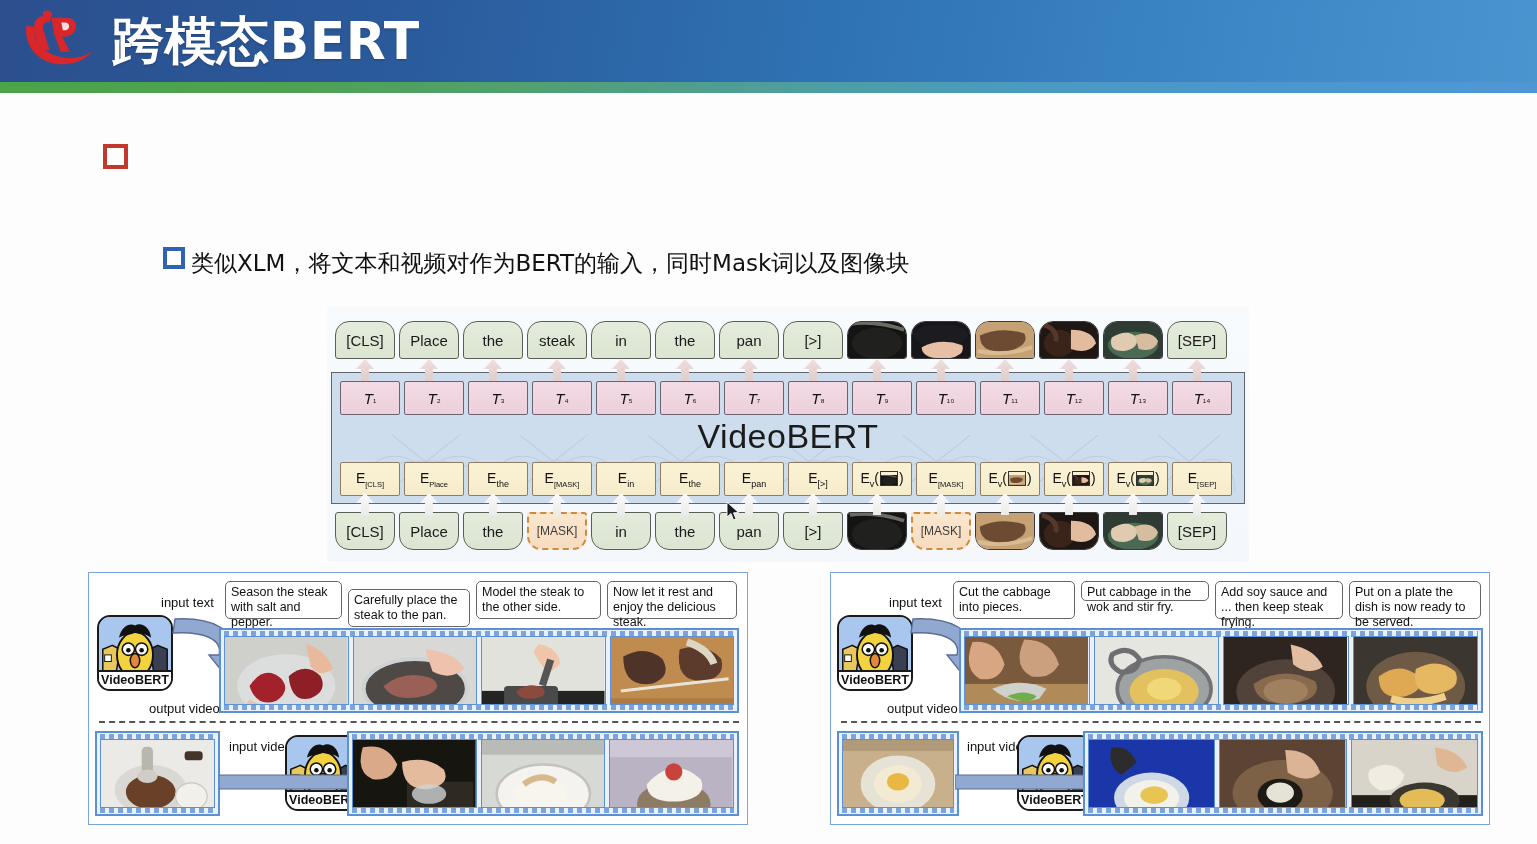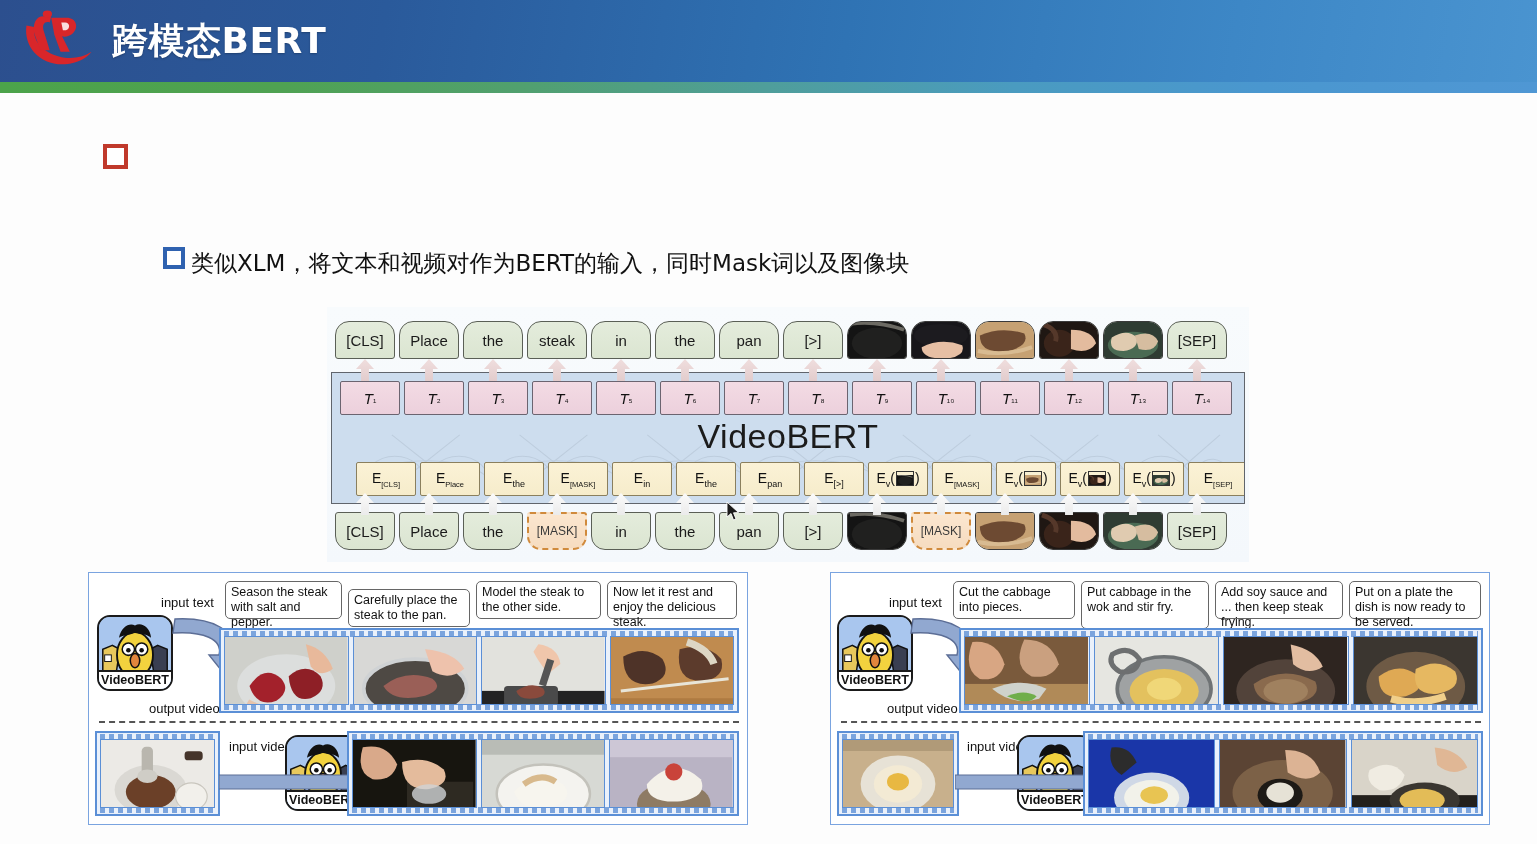--- a/index.html
+++ b/index.html
@@ -17,21 +17,21 @@
   }
   .header-accent{
     position:absolute;left:0;top:82px;width:1537px;height:11px;
     background:linear-gradient(90deg,#4ca34a 0%,#4fa252 18%,#51a06f 34%,#4f9e9b 50%,#4a9bc0 66%,#4a97cf 82%,#4f97d4 100%);
   }
   .logo{
     position:absolute;left:20px;top:10px;width:78px;height:62px;
   }
   .header-title{
     position:absolute;left:112px;top:10px;height:62px;line-height:62px;
-    color:#ffffff;font-size:36px;font-weight:bold;letter-spacing:0.5px;
+    color:#ffffff;font-size:52px;font-weight:bold;letter-spacing:0.5px;
     text-shadow:0 1px 2px rgba(0,0,0,.25);
     font-family:"DejaVu Sans","Liberation Sans",sans-serif;
   }
 
   
   .bullet-l1{
     position:absolute;left:103px;top:136px;width:1330px;
     font-size:35px;color:#111;line-height:47px;
     font-family:"DejaVu Sans","Liberation Sans",sans-serif;
   }
@@ -81,21 +81,21 @@
   }
   .t-row{position:absolute;left:8px;top:8px;display:flex;gap:4px;}
   .tbox{
     width:60px;height:34px;box-sizing:border-box;
     border:1.4px solid #6b6470;border-radius:2px;
     background:linear-gradient(180deg,#f3dbe4 0%,#ecd0dc 100%);
     display:flex;align-items:center;justify-content:center;
     font-size:15px;color:#111;font-style:italic;
   }
   .tbox sub{font-size:10px;font-style:normal;}
-  .e-row{position:absolute;left:8px;bottom:7px;display:flex;gap:4px;margin-left:16px;}
+  .e-row{position:absolute;left:8px;bottom:7px;display:flex;gap:4px;}
   .ebox{
     width:60px;height:34px;box-sizing:border-box;
     border:1.4px solid #8a7f5e;border-radius:2px;
     background:linear-gradient(180deg,#fbf2d6 0%,#f6eccb 100%);
     display:flex;align-items:center;justify-content:center;
     font-size:14px;color:#111;position:relative;overflow:hidden;
   }
   .ebox .lbl{display:inline-block;}
   .ebox sub{font-size:9px;}
   .ebox .minithumb{
@@ -570,21 +570,21 @@
             <circle cx="52" cy="26" r="7" fill="#c9433a"></circle>
             <rect y="0" width="100" height="14" fill="#cdc7d6"></rect>
           </svg></div>
     </div>
   </div>
 
   <div class="panel panel-right">
     <div class="small-lbl" style="left:58px;top:22px;">input text</div>
 
     <div class="cap" style="left:122px;top:8px;width:122px;height:38px;">Cut the cabbage into pieces.</div>
-    <div class="cap" style="left:250px;top:8px;width:128px;height:48px;">Put cabbage in the wok and stir fry.</div>
+    <div class="cap" style="left:250px;top:8px;width:128px;height:20px;">Put cabbage in the wok and stir fry.</div>
     <div class="cap" style="left:384px;top:8px;width:128px;height:38px;">Add soy sauce and ... then keep steak frying.</div>
     <div class="cap" style="left:518px;top:8px;width:132px;height:38px;">Put on a plate the dish is now ready to be served.</div>
 
     <div class="mascot" style="left:6px;top:42px;">
       <svg viewBox="0 0 76 76">
         <rect x="0" y="0" width="76" height="76" fill="#a9c6ee"></rect>
         <path d="M14 30 L4 34 L4 60 L18 60 L22 34 Z" fill="#e8c85c" stroke="#111" stroke-width="1.6"></path>
         <rect x="6" y="40" width="7" height="7" fill="#fff" stroke="#111" stroke-width="1"></rect>
         <path d="M62 30 L72 34 L72 60 L58 60 L54 34 Z" fill="#3a3f52" stroke="#111" stroke-width="1.6"></path>
         <ellipse cx="38" cy="40" rx="19" ry="24" fill="#f2d23e" stroke="#111" stroke-width="2"></ellipse>

